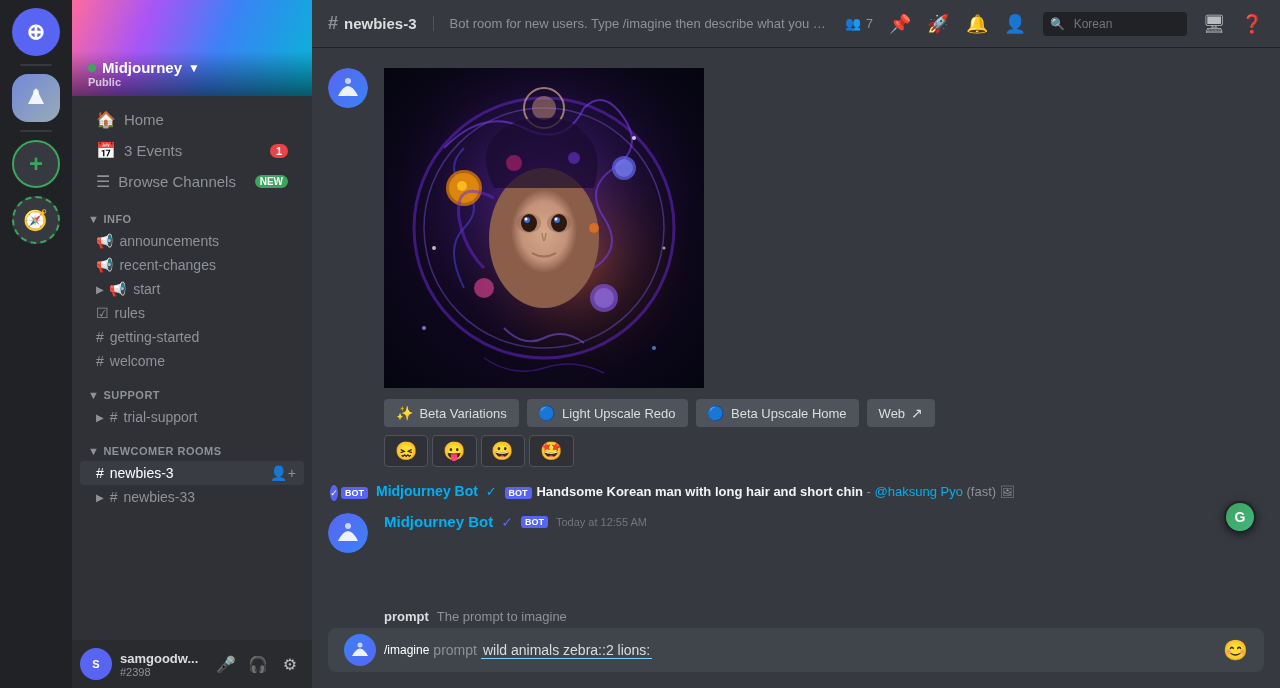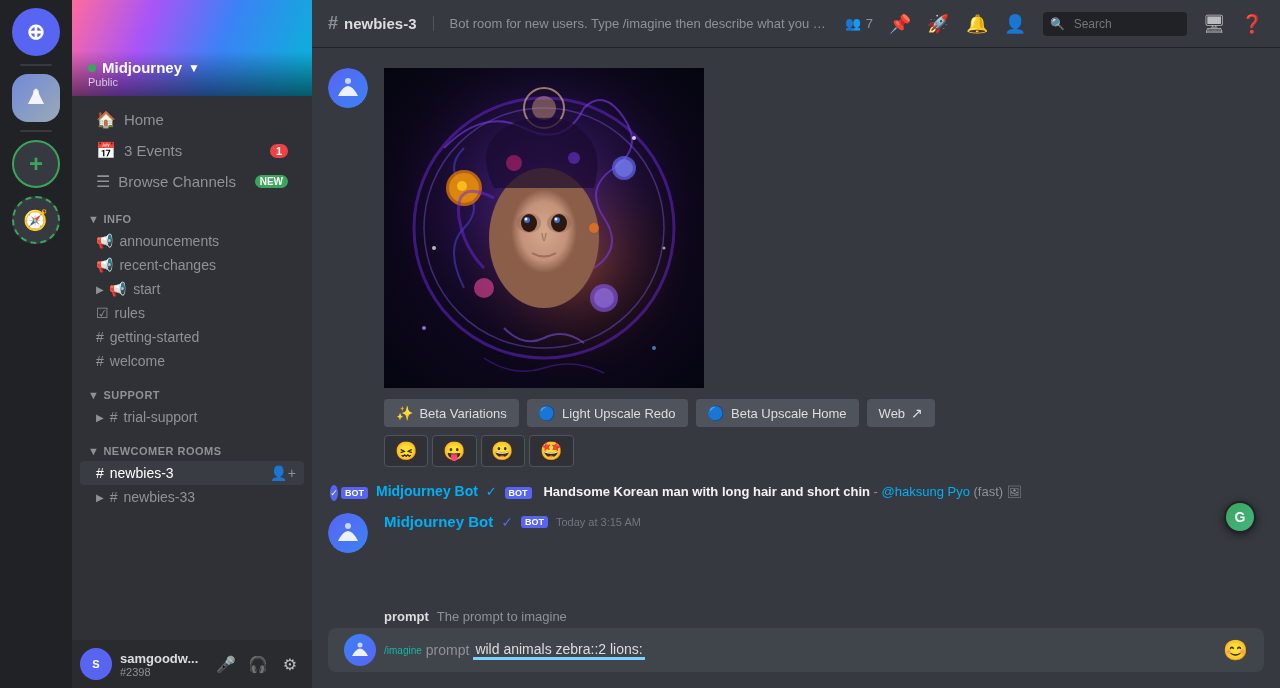--- a/index.html
+++ b/index.html
@@ -106,20 +106,21 @@
     }
     .server-name .status-dot {
       width: 8px;
       height: 8px;
       background: #3ba55c;
       border-radius: 50%;
     }
     .server-status {
       font-size: 11px;
       color: rgba(255,255,255,0.7);
+      font-weight: bold;
     }
 
     .sidebar-content {
       flex: 1;
       overflow-y: auto;
       padding: 8px 0;
     }
     .sidebar-content::-webkit-scrollbar { width: 4px; }
     .sidebar-content::-webkit-scrollbar-thumb { background: #202225; border-radius: 2px; }
 
@@ -451,33 +452,33 @@
       margin-right: 8px;
       flex-shrink: 0;
     }
     .input-field-content {
       flex: 1;
       display: flex;
       align-items: center;
       gap: 0;
     }
     .input-command {
-      color: #14b8a6;
-      font-size: 10px;
+      color: #ffffff;
+      font-size: 12px;
       font-weight: 500;
     }
     .input-label {
       color: #8e9297;
       font-size: 14px;
       padding: 0 4px;
     }
     .input-value {
       color: #dcddde;
       font-size: 14px;
-      border-bottom: 3px solid #7dd3fc;
+      border-bottom: 1px solid #7dd3fc;
       padding: 0 2px;
     }
     .input-right-icon {
       font-size: 20px;
       color: #b9bbbe;
       cursor: pointer;
       margin-left: 8px;
     }
 
     
@@ -666,21 +667,21 @@
       <div class="topbar-icon member-count">
         <span>👥</span>
         <span>7</span>
       </div>
       <div class="topbar-icon">📌</div>
       <div class="topbar-icon">🚀</div>
       <div class="topbar-icon">🔔</div>
       <div class="topbar-icon">👤</div>
       <div class="search-box">
         <span class="search-icon">🔍</span>
-        <span>Search</span>
+        <span>Korean</span>
       </div>
       <div class="topbar-icon">🖥</div>
       <div class="topbar-icon">❓</div>
     </div>
   </div>
 
   <div class="messages-wrapper">
     <div class="messages">
 
       <div class="message-group">
@@ -802,21 +803,21 @@
         <div style="width:40px;flex-shrink:0;padding-top:2px;">
           <div style="display:flex;align-items:center;gap:3px;padding-left:2px;">
             <div style="width:16px;height:16px;background:#5865f2;border-radius:50%;display:flex;align-items:center;justify-content:center;font-size:9px;color:white;">✓</div>
             <span style="background:#5865f2;color:white;font-size:9px;font-weight:bold;padding:1px 4px;border-radius:3px;">BOT</span>
           </div>
         </div>
         <div style="flex:1;">
           <span style="color:#00aff4;font-weight:600;font-size:14px;">Midjourney Bot</span>
           <span style="color:#00aff4;font-size:13px;margin:0 4px;">✓</span>
           <span style="background:#5865f2;color:white;font-size:9px;font-weight:bold;padding:1px 4px;border-radius:3px;">BOT</span>
-          <span style="color:#dcddde;font-size:13px;margin-left:8px;">
+          <span style="color:#dcddde;font-size:13px;margin-left:1px;">
             <strong style="color:#f2f3f5;">Handsome Korean man with long hair and short chin</strong>
             <span style="color:#8e9297;"> - </span>
             <span style="color:#00aff4;">@haksung Pyo</span>
             <span style="color:#8e9297;"> (fast) </span>
             <span style="color:#8e9297;font-size:12px;">🖼</span>
           </span>
         </div>
       </div>
 
       <div class="message-group">
@@ -826,21 +827,21 @@
               <path d="M4 22 Q14 2 24 22" fill="white" opacity="0.9"></path>
               <circle cx="14" cy="7" r="3" fill="white" opacity="0.7"></circle>
             </svg>
           </div>
         </div>
         <div class="message-content">
           <div class="message-header">
             <span class="message-author bot-name">Midjourney Bot</span>
             <span class="verified-badge">✓</span>
             <span class="bot-badge">BOT</span>
-            <span class="message-timestamp">Today at 3:15 AM</span>
+            <span class="message-timestamp">Today at 12:55 AM</span>
           </div>
         </div>
       </div>
     </div>
 
     <div class="scroll-to-bottom" style="position:absolute;right:24px;bottom:72px;">
       <div class="scroll-btn-inner">G</div>
     </div>
   </div>
 

